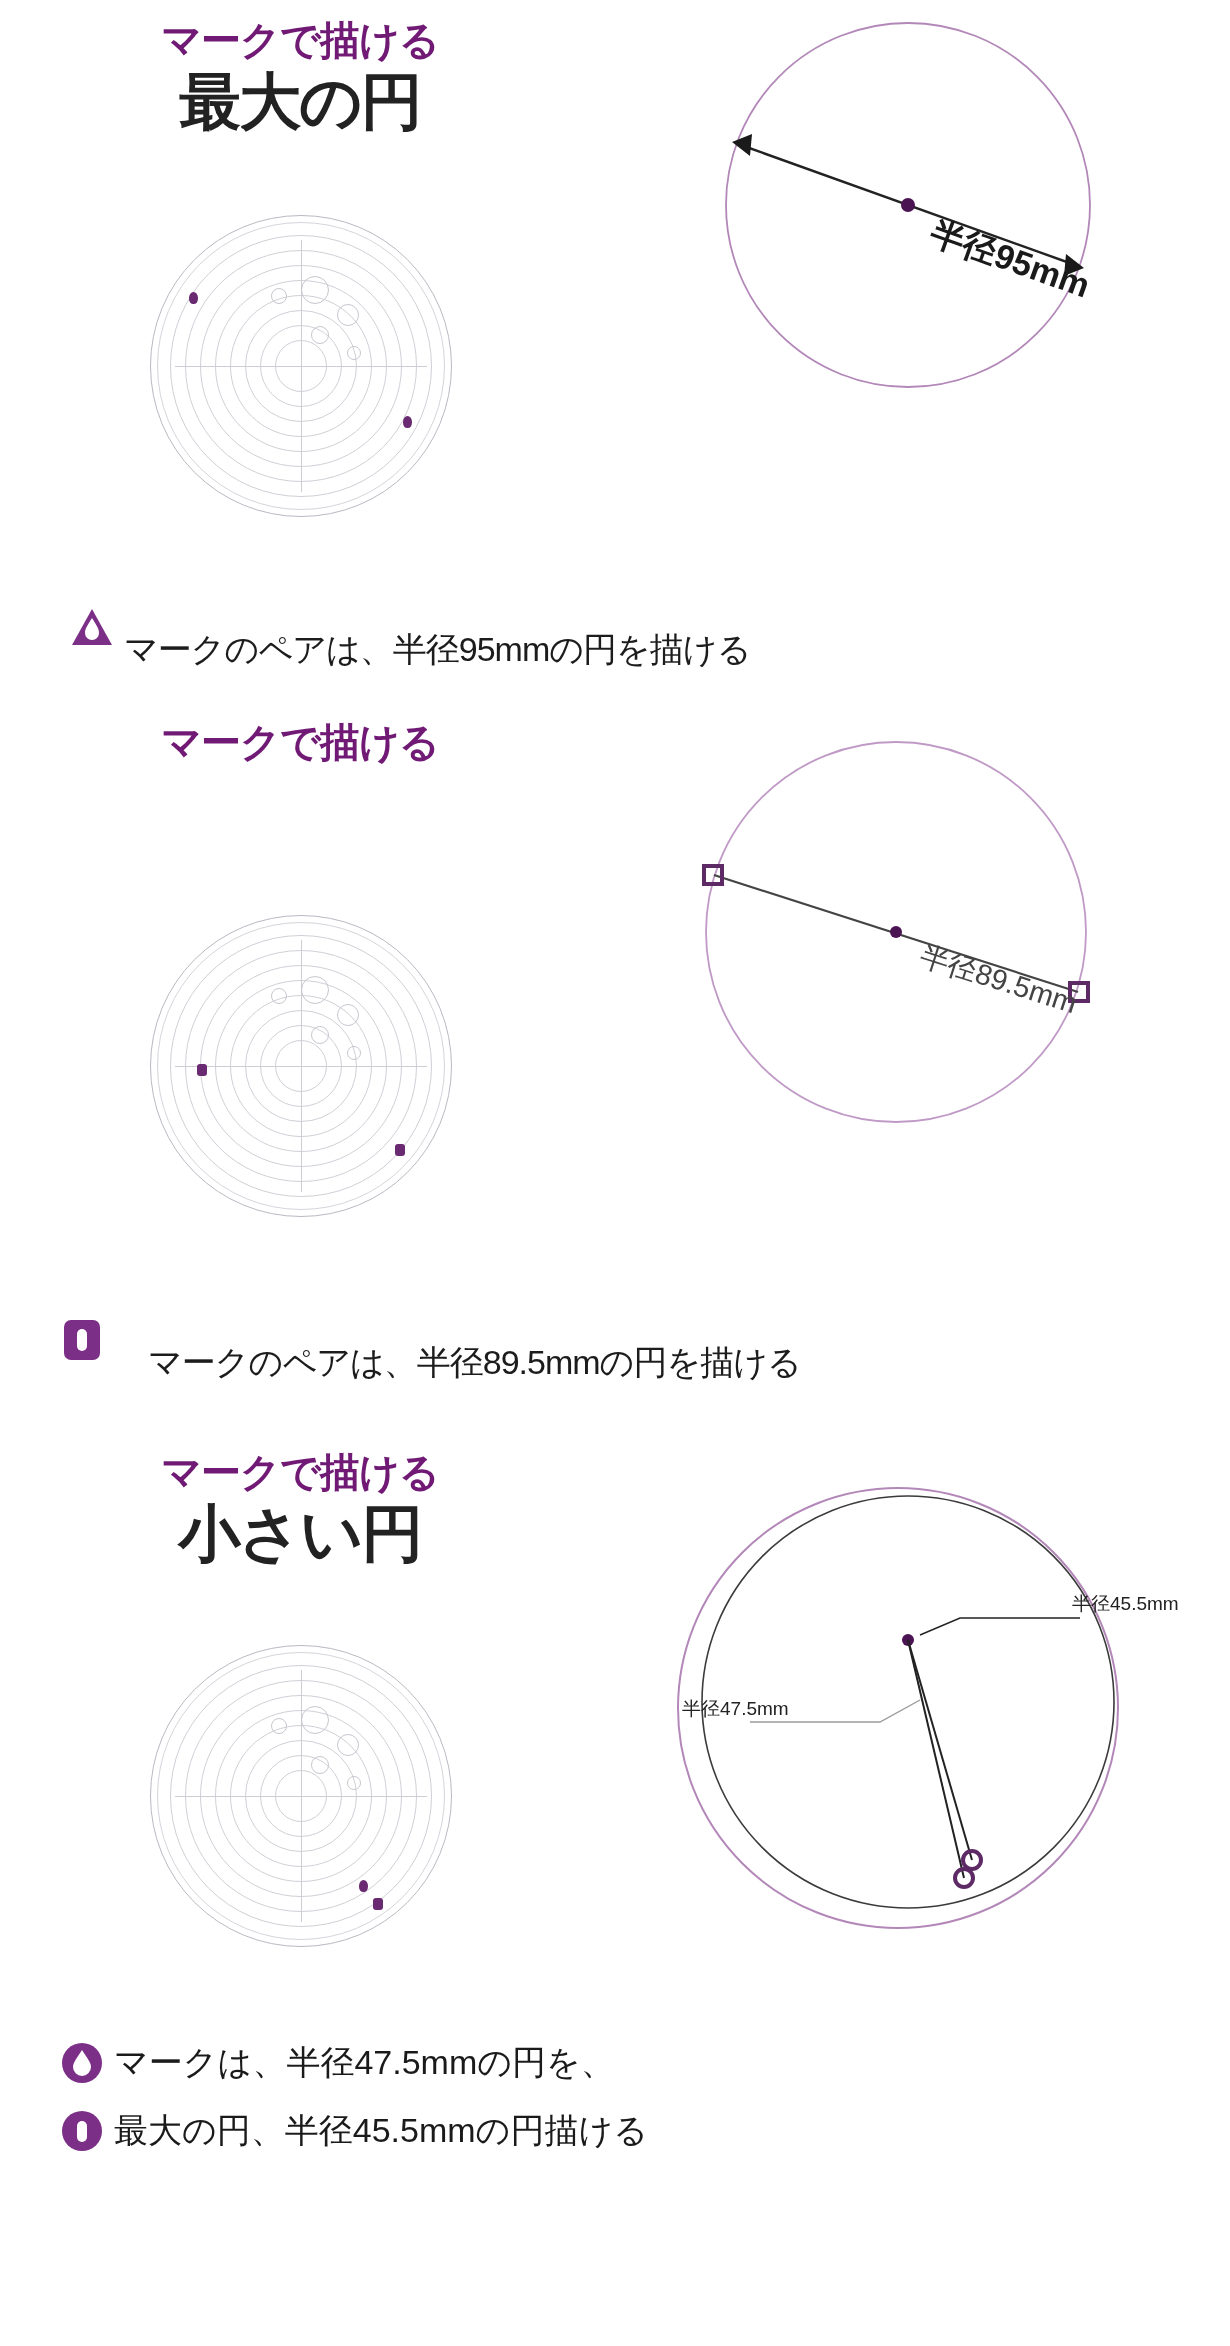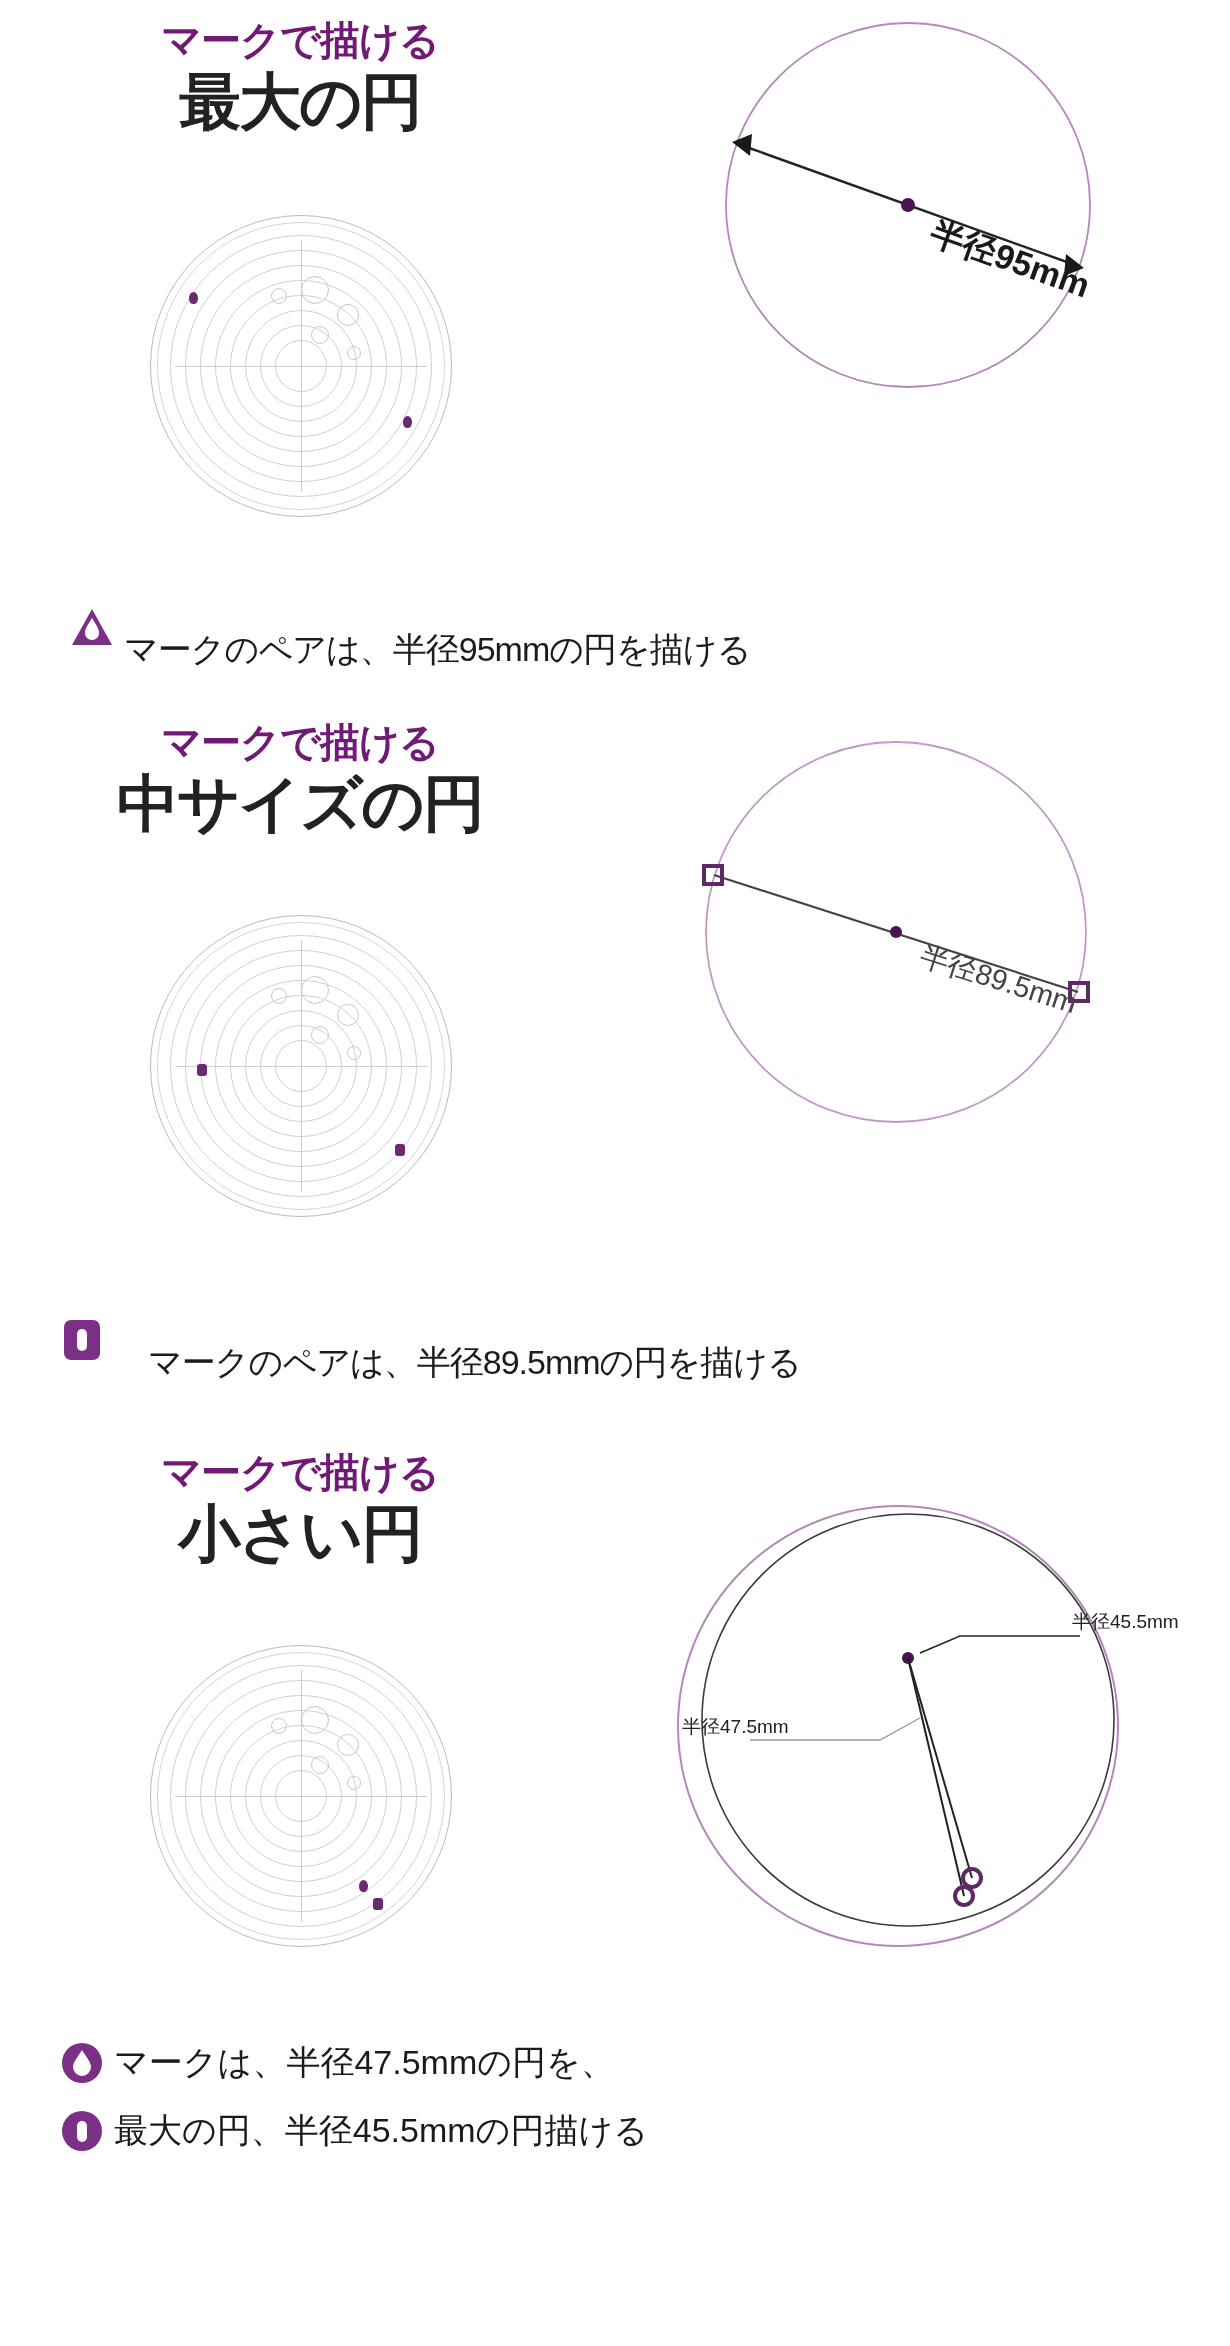--- a/index.html
+++ b/index.html
@@ -160,21 +160,20 @@
         </svg>
       </span>
       <span class="txt">マークのペアは、半径95mmの円を描ける</span>
     </div>
   </div>
 
   <div class="section s2">
 
     <div class="heading" style="top:20px;">
       <span class="small">マークで描ける</span>
-      <span class="big">中サイズの円</span>
     </div>
 
     <div class="disc-wrap" style="left:150px;top:215px;">
       <div class="disc">
         <div class="tickring"></div>
         <div class="cross-h"></div>
         <div class="cross-v"></div>
         <div class="ring" style="width:50px;height:50px;"></div>
         <div class="ring" style="width:80px;height:80px;"></div>
         <div class="ring" style="width:110px;height:110px;"></div>
@@ -238,21 +237,21 @@
         <div class="hole" style="left:150px;top:60px;width:26px;height:26px;"></div>
         <div class="hole" style="left:186px;top:88px;width:20px;height:20px;"></div>
         <div class="hole" style="left:160px;top:110px;width:16px;height:16px;"></div>
         <div class="hole" style="left:196px;top:130px;width:12px;height:12px;"></div>
         <div class="hole" style="left:120px;top:72px;width:14px;height:14px;"></div>
         <div class="mark" style="left:208px;top:234px;"></div>
         <div class="mark sq" style="left:222px;top:252px;"></div>
       </div>
     </div>
 
-    <div class="diagram" style="left:620px;top:28px;">
+    <div class="diagram" style="left:620px;top:10px;">
       <svg class="cv" width="590" height="520" viewBox="0 0 590 520">
         <circle cx="278" cy="258" r="220" fill="none" stroke="#b388b9" stroke-width="2"></circle>
         <circle cx="288" cy="252" r="206" fill="none" stroke="#3b3b3b" stroke-width="1.6"></circle>
         <circle cx="288" cy="190" r="6" fill="#4a1352"></circle>
         <line x1="288" y1="190" x2="352" y2="410" stroke="#222" stroke-width="2"></line>
         <line x1="288" y1="190" x2="344" y2="428" stroke="#222" stroke-width="2"></line>
         <circle cx="352" cy="410" r="9" fill="none" stroke="#5d2a66" stroke-width="4"></circle>
         <circle cx="344" cy="428" r="9" fill="none" stroke="#5d2a66" stroke-width="4"></circle>
         <polyline points="300,185 340,168 460,168" fill="none" stroke="#222" stroke-width="1.4"></polyline>
         <text x="452" y="160" font-size="19" font-family="'Liberation Sans',sans-serif" fill="#222">半径45.5mm</text>

